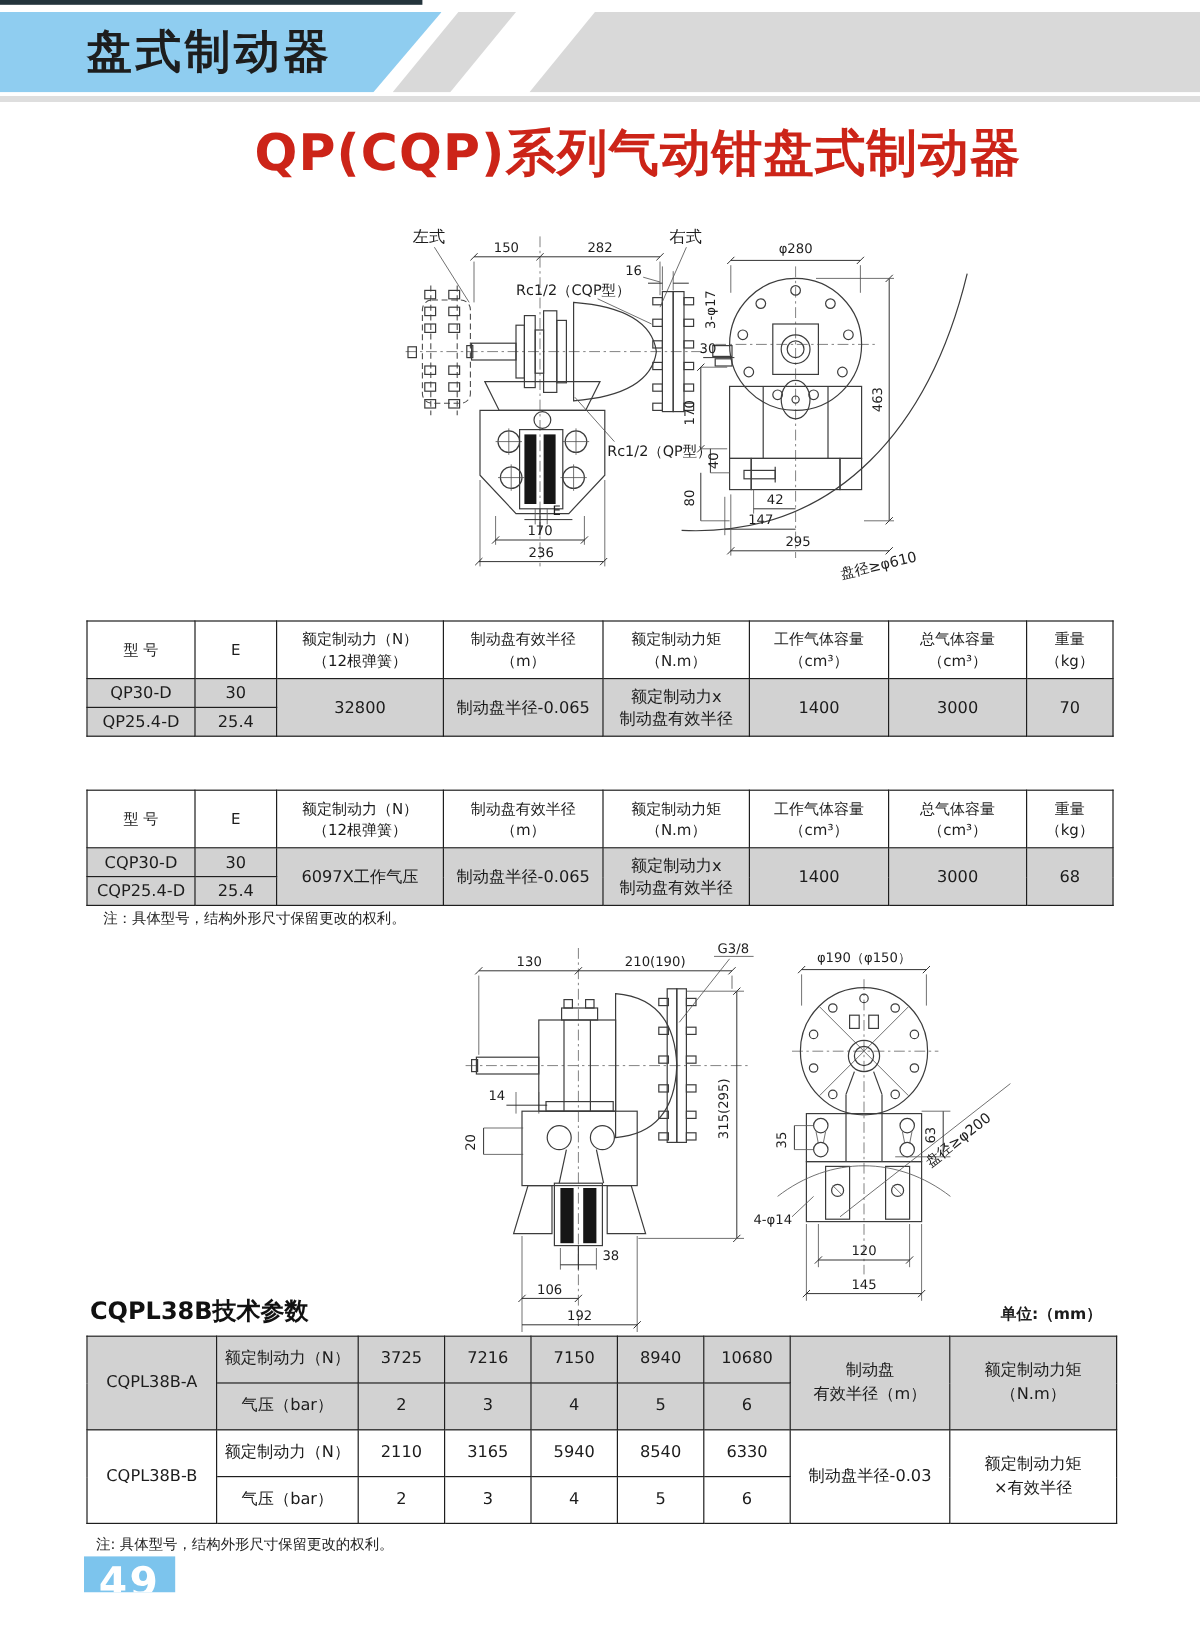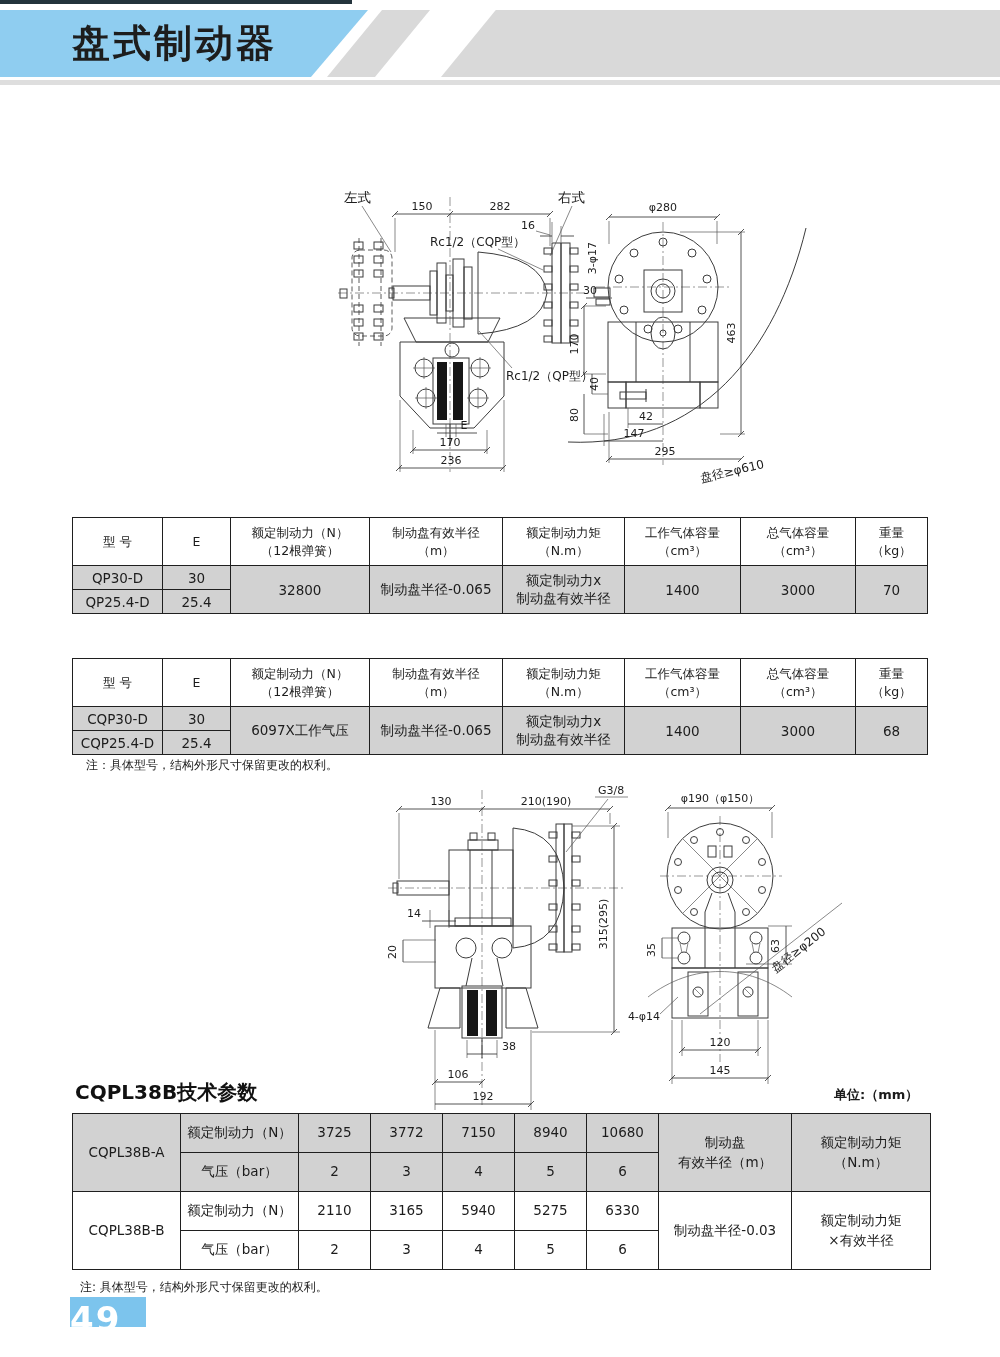--- a/index.html
+++ b/index.html
@@ -20,21 +20,21 @@
   #s1-title{left:74px;top:189px;font-size:23px;}
   #t1-title{left:75px;top:487px;font-size:19px;}
   #t2-title{left:75px;top:628px;font-size:19px;}
   #s2-title{left:74px;top:784px;font-size:22px;}
   #t3-title{left:75px;top:1079px;font-size:20px;}
   .note{font-size:12px;color:#222;}
   #note1{left:86px;top:757px;}
   #note2{left:80px;top:1279px;}
   .unit{left:834px;top:1086px;font-size:13px;font-weight:bold;}
   .pagebox{left:70px;top:1297px;width:76px;height:44px;background:var(--page-box-blue,#7cc4ed);
-           display:flex;align-items:center;}
+           display:flex;align-items:center;justify-content:center;}
   .pagebox span{font-size:34px;font-weight:bold;color:#ffffff;letter-spacing:2px;}
 
   table.ptable{position:absolute;border-collapse:collapse;table-layout:fixed;}
   .ptable th,.ptable td{border:1px solid #1f1f1f;text-align:center;vertical-align:middle;
                         font-weight:normal;padding:0;white-space:pre-line;}
   #table1{left:72px;top:517px;width:855px;}
   #table2{left:72px;top:658px;width:855px;}
   #table1 tr.hd,#table2 tr.hd{height:48px;}
   #table1 tr.dt,#table2 tr.dt{height:24px;}
   #table1 th,#table2 th{font-size:12.5px;line-height:1.4;}
@@ -62,20 +62,21 @@
 <div class="page">
 
   <div class="abs topbar"></div>
   <div class="abs banner">
     <span class="banner-title">盘式制动器</span>
   </div>
   <div class="abs slash1"></div>
   <div class="abs bigbar"></div>
   <div class="abs divider"></div>
 
+  <div class="abs main-title">QP(CQP)系列气动钳盘式制动器</div>
 
   <svg class="draw" style="top:185px" width="1000" height="300" viewBox="0 185 1000 300">
     <g>
       <line class="cl" x1="450" y1="197" x2="450" y2="472"></line>
       <line class="cl" x1="338" y1="293" x2="588" y2="293"></line>
       <rect class="dash" x="352" y="250" width="40" height="86" rx="8"></rect>
       <line class="dash" x1="359" y1="238" x2="359" y2="346"></line>
       <line class="dash" x1="381" y1="238" x2="381" y2="346"></line>
       <rect class="ln" x="354" y="242" width="9" height="7"></rect>
         <rect class="ln" x="374" y="242" width="9" height="7"></rect>
@@ -503,21 +504,21 @@
         <col style="width:72px">
         <col style="width:72px">
         <col style="width:133px">
         <col style="width:139px">
       </colgroup>
     <tbody>
         <tr class="g1">
       <td rowspan="2">CQPL38B-A</td>
       <td>额定制动力（N）</td>
       <td>3725</td>
-      <td>3772</td>
+      <td>7216</td>
       <td>7150</td>
       <td>8940</td>
       <td>10680</td>
       <td rowspan="2">制动盘
 有效半径（m）</td>
       <td rowspan="2">额定制动力矩
 （N.m）</td>
     </tr>
     <tr class="g1">
       <td>气压（bar）</td>
@@ -526,21 +527,21 @@
       <td>4</td>
       <td>5</td>
       <td>6</td>
     </tr>
     <tr class="g2">
       <td rowspan="2">CQPL38B-B</td>
       <td>额定制动力（N）</td>
       <td>2110</td>
       <td>3165</td>
       <td>5940</td>
-      <td>5275</td>
+      <td>8540</td>
       <td>6330</td>
       <td rowspan="2">制动盘半径-0.03</td>
       <td rowspan="2">额定制动力矩
 ×有效半径</td>
     </tr>
     <tr class="g2">
       <td>气压（bar）</td>
       <td>2</td>
       <td>3</td>
       <td>4</td>

